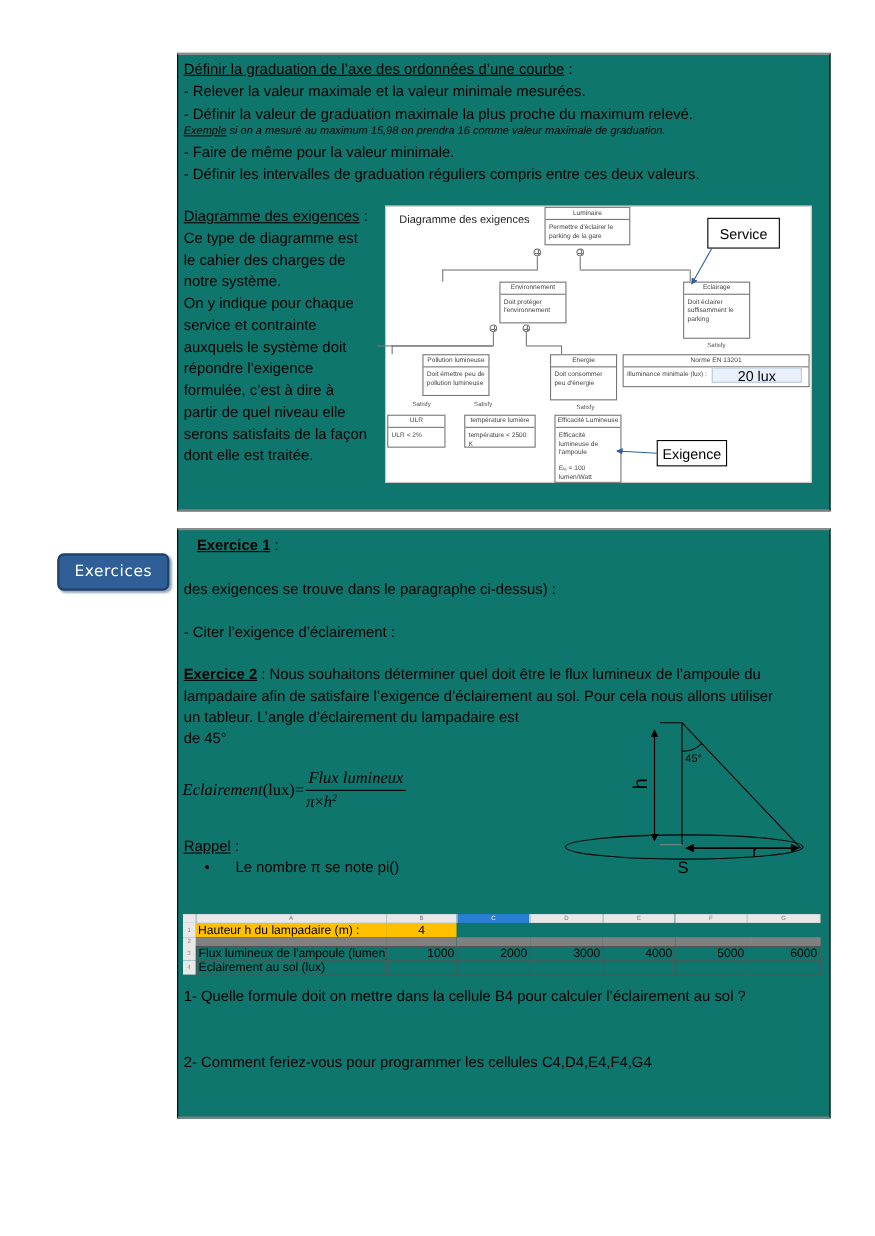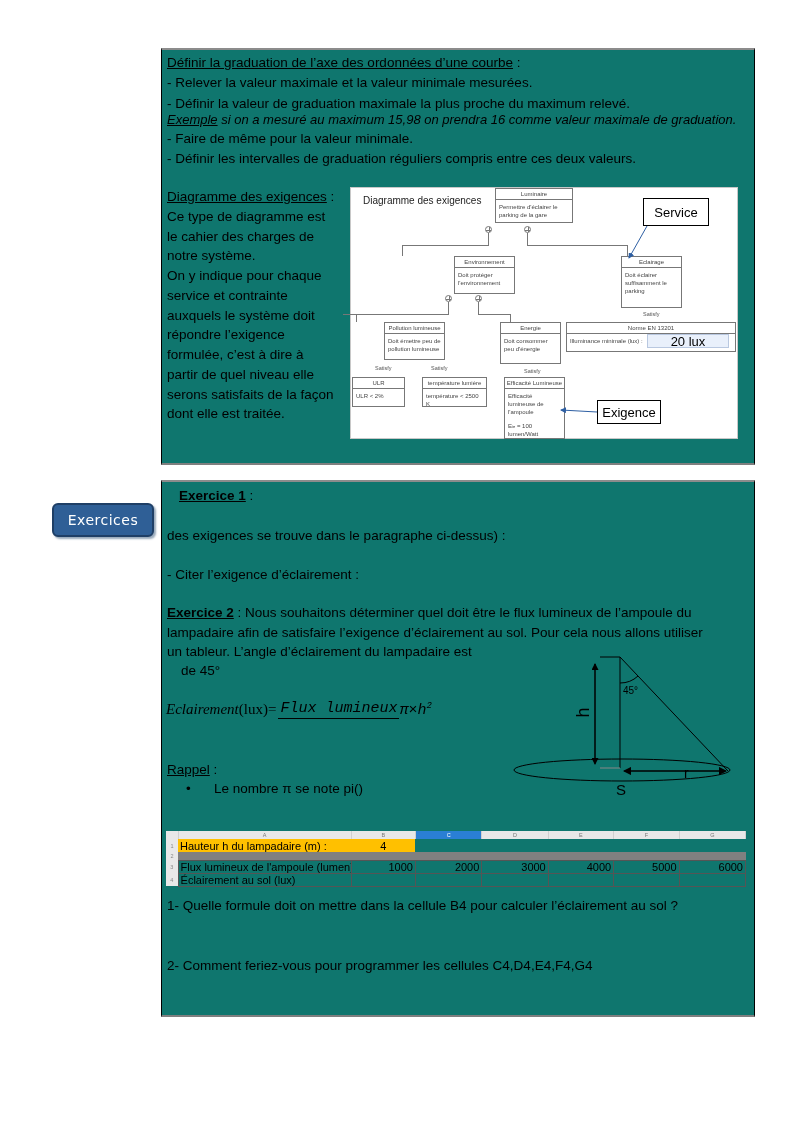--- a/index.html
+++ b/index.html
@@ -6,42 +6,42 @@
   html, body { width: 795px; height: 1124px; background: #ffffff; }
   body { position: relative; font-family: "Liberation Sans", "DejaVu Sans", sans-serif; color: #000; font-size: 13.5px; overflow: hidden; }
 
   .box { position: absolute; border: 1px solid #000; border-bottom: 2px solid #7f7f7f; border-top: 2px solid #8c8c8c; background: #0f766e; }
   #box1 { left: 161px; top: 48px; width: 594px; height: 417px; }
   #box2 { left: 161px; top: 480px; width: 594px; height: 537px; }
 
   .line { position: absolute; left: 5px; white-space: nowrap; line-height: 20px; }
   .u { text-decoration: underline; }
   .b { font-weight: bold; }
-  .small-it { font-style: italic; font-size: 13px; }
+  .small-it { font-style: italic; font-size: 10px; }
 
   
   #exo-btn { position: absolute; left: 52px; top: 503px; width: 102px; height: 34px; background: #2f5f96; border: 2px solid #1f3f66; border-radius: 6px; box-shadow: 2px 2px 2px #9ab; color: #fff; font-family: "DejaVu Sans", sans-serif; font-size: 14px; display: flex; align-items: center; justify-content: center; letter-spacing: 0.5px; }
 
   
   #req-diagram { position: absolute; left: 188px; top: 137px; width: 388px; height: 252px; border: 1px solid #c8c8c8; background: #fff; font-size: 6px; color: #444; }
   .dg-title { position: absolute; left: 12px; top: 7px; font-size: 10px; color: #222; }
   .blk { position: absolute; border: 1px solid #777; background: #fff; }
   .blk .hd { border-bottom: 1px solid #777; text-align: center; padding: 2px 1px; }
   .blk .bd { padding: 3px 3px; line-height: 8px; }
   .conn { position: absolute; background: #777; }
   .plus { position: absolute; width: 7px; height: 7px; border: 1px solid #777; border-radius: 50%; background: #fff; }
   .plus::before { content: ""; position: absolute; left: 2.5px; top: 0; width: 1px; height: 5px; background: #777; }
   .plus::after { content: ""; position: absolute; left: 0; top: 2.5px; width: 5px; height: 1px; background: #777; }
   .satisfy { position: absolute; font-size: 5.5px; color: #555; }
   .callout { position: absolute; border: 1px solid #000; background: #fff; font-size: 13px; color: #000; display: flex; align-items: center; justify-content: center; }
   .lux-box { position: absolute; background: #e9f0fb; border: 1px solid #b9c8e0; font-size: 13px; color: #000; display: flex; align-items: center; justify-content: center; }
 
   
   #formula { position: absolute; left: 4px; top: 218px; font-family: "Liberation Serif", "DejaVu Serif", serif; font-style: italic; font-size: 15px; display: flex; align-items: center; }
-  .frac { display: inline-flex; flex-direction: row; margin-left: 2px; font-family: Liberation Mono, monospace; }
+  .frac { display: inline-flex; flex-direction: column; margin-left: 2px; }
   .frac .num { border-bottom: 1px solid #000; padding: 0 2px 1px 2px; }
   .frac .den { padding-top: 1px; }
 
   
   #geo { position: absolute; left: 350px; top: 170px; width: 240px; height: 160px; }
 
   
   #sheet { position: absolute; left: 4px; top: 349px; width: 580px; font-size: 11px; }
   #sheet table { border-collapse: collapse; width: 580px; table-layout: fixed; }
   #sheet td { height: 13px; padding: 0 2px; white-space: nowrap; overflow: hidden; }
@@ -172,21 +172,21 @@
     <span class="u b">Exercice 1</span><span> :</span>
   </div>
   <div class="line" style="top:44px;">des exigences se trouve dans le paragraphe ci-dessus)  :</div>
   <div class="line" style="top:83px;">- Citer l’exigence d’éclairement :</div>
 
   <div class="line" style="top:121px;">
     <span class="u b">Exercice 2</span><span> : Nous souhaitons déterminer quel doit être le flux lumineux de l’ampoule du</span>
   </div>
   <div class="line" style="top:141px;">lampadaire afin de satisfaire l’exigence d’éclairement au sol. Pour cela nous allons utiliser</div>
   <div class="line" style="top:160px;">un tableur.  L’angle d’éclairement du lampadaire est</div>
-  <div class="line" style="top:179px;margin-left:14px;">de 45°</div>
+  <div class="line" style="top:179px;">de 45°</div>
 
   <div id="formula">
     <span>Eclairement</span>
       <span style="font-style:normal;">(lux)</span>
       <span style="font-style:normal;">=</span>
     <span class="frac">
       <span class="num">Flux lumineux</span>
       <span class="den"><span>π</span><span style="font-style:normal;">×</span><span>h</span><sup style="font-size:9px;">2</sup></span>
     </span>
   </div>

